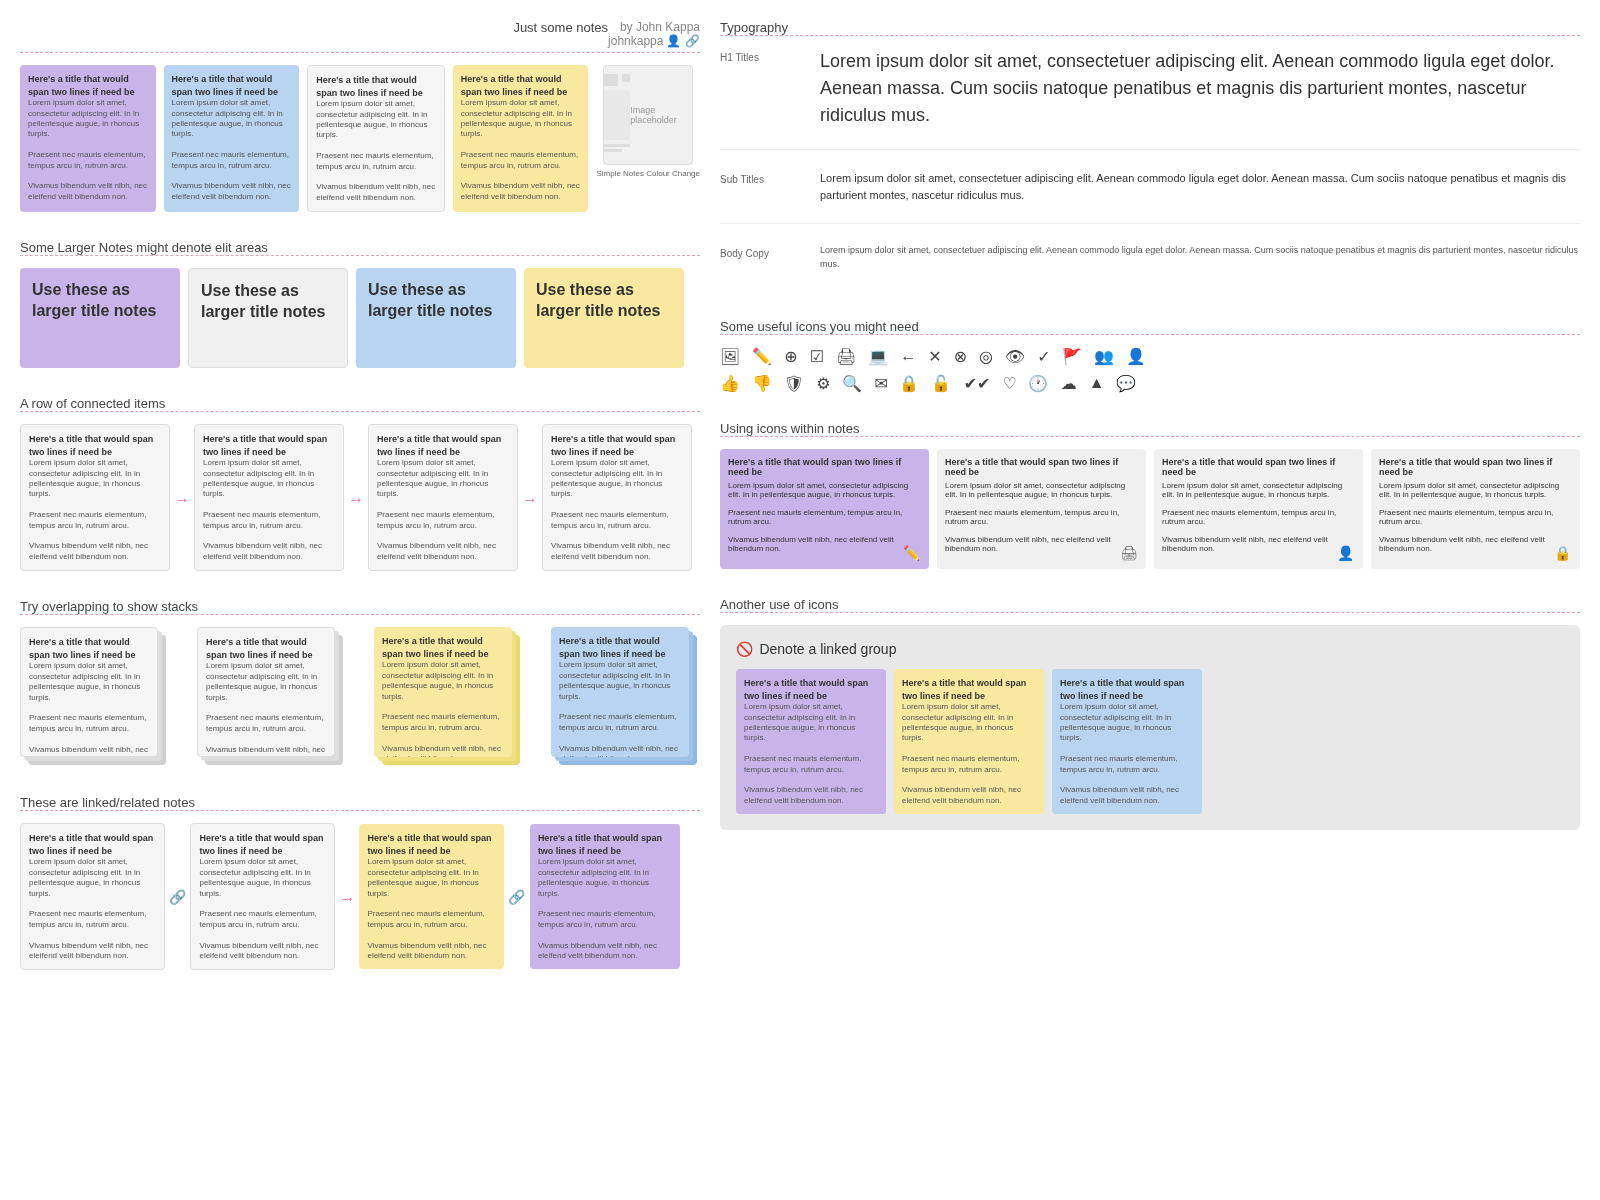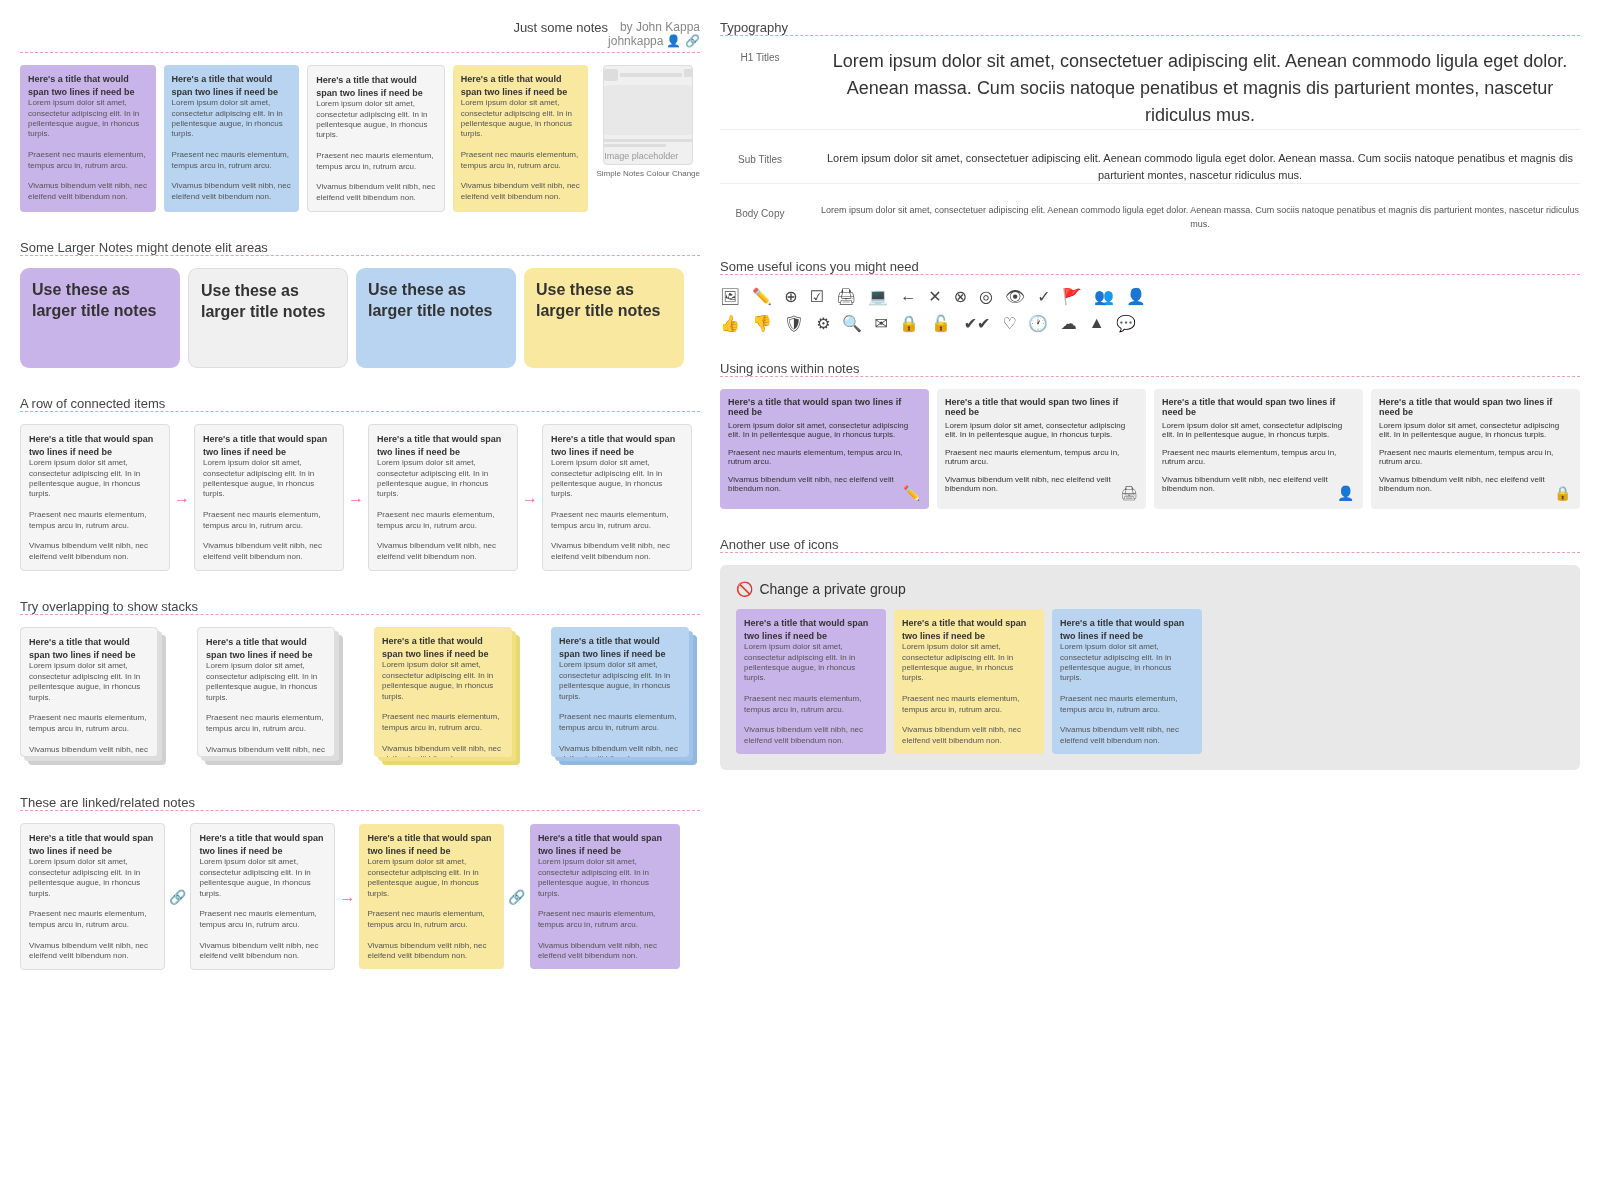--- a/index.html
+++ b/index.html
@@ -17,30 +17,30 @@
     .notes-row { display: flex; gap: 8px; flex-wrap: wrap; }
     .note-card { border-radius: 4px; padding: 8px; font-size: 9px; line-height: 1.4; flex: 1; min-width: 100px; max-width: 150px; }
     .note-card .note-body { font-size: 8px; color: #555; line-height: 1.3; }
 
     .note-purple { background: #c8b4e8; }
     .note-blue { background: #b8d4f0; }
     .note-yellow { background: #f8e8a0; }
     .note-white { background: #f5f5f5; border: 1px solid #ddd; }
 
     
-    .large-note { border-radius: 9px; padding: 12px; font-size: 16px; font-weight: bold; line-height: 1.3; flex: 1; min-width: 130px; max-width: 160px; min-height: 100px; display: flex; align-items: flex-start; }
+    .large-note { border-radius: 4px; padding: 12px; font-size: 16px; font-weight: bold; line-height: 1.3; flex: 1; min-width: 130px; max-width: 160px; min-height: 100px; display: flex; align-items: flex-start; }
     .large-note-purple { background: #c8b4e8; }
     .large-note-white { background: #f0f0f0; border: 1px solid #ddd; }
     .large-note-blue { background: #b8d4f0; }
     .large-note-yellow { background: #f8e8a0; }
 
     
     .connected-row { display: flex; align-items: center; gap: 4px; }
     .arrow { color: #e87090; font-size: 16px; flex-shrink: 0; }
-    .typo-row { display: flex; gap: 20px; margin-bottom: 20px; border-bottom: 1px solid #eee; text-align: center; }
+    .typo-row { display: flex; gap: 20px; margin-bottom: 20px; padding-bottom: 20px; border-bottom: 1px solid #eee; }
     .typo-label { width: 80px; font-size: 10px; color: #666; flex-shrink: 0; padding-top: 4px; }
     .typo-content { flex: 1; }
     .typo-h1 { font-size: 18px; line-height: 1.5; color: #333; font-weight: 400; }
     .typo-subtitle { font-size: 11px; line-height: 1.5; color: #333; font-weight: 400; }
     .typo-body { font-size: 9px; line-height: 1.5; color: #555; }
 
     
     .icons-grid { display: flex; flex-wrap: wrap; gap: 12px; margin-bottom: 8px; }
     .icon-item { font-size: 16px; color: #444; cursor: pointer; }
 
@@ -54,21 +54,21 @@
     .private-group-box { background: #e8e8e8; border-radius: 6px; padding: 16px; }
     .private-label { display: flex; align-items: center; gap: 6px; font-size: 14px; margin-bottom: 12px; color: #333; }
     .private-notes { display: flex; gap: 8px; }
 
     
     .linked-row { display: flex; align-items: center; gap: 4px; }
     .link-icon { color: #d060a0; font-size: 14px; }
 
     .by-author { font-size: 12px; color: #888; text-align: right; }
 
-    .image-placeholder { background: #f0f0f0; border: 1px solid #ddd; border-radius: 4px; display: flex; flex-direction: column; justify-content: center; flex: 1; min-height: 100px; font-size: 10px; color: #999; }
+    .image-placeholder { background: #f0f0f0; border: 1px solid #ddd; border-radius: 4px; display: flex; flex-direction: row; align-items: center; justify-content: center; flex: 1; min-height: 100px; font-size: 10px; color: #999; }
 
     .top-bar { display: flex; justify-content: flex-end; align-items: flex-start; margin-bottom: 4px; }
     .title-bold { font-weight: bold; font-size: 9px; }
   </style>
 </head>
 <body>
 
 <div class="main-layout">
 
   <div class="left-col">
@@ -327,21 +327,21 @@
         </div>
       </div>
     </div>
 
     <div class="section">
       <span class="section-title">Another use of icons</span>
       <hr class="section-divider">
       <div class="private-group-box">
         <div class="private-label">
           <span>🚫</span>
-          <span>Change a private group</span>
+          <span>Denote a linked group</span>
         </div>
         <div class="private-notes">
           <div class="note-card note-purple" style="flex:1;">
             <div class="title-bold">Here's a title that would span two lines if need be</div>
             <div class="note-body">Lorem ipsum dolor sit amet, consectetur adipiscing elit. In in pellentesque augue, in rhoncus turpis.<br><br>Praesent nec mauris elementum, tempus arcu in, rutrum arcu.<br><br>Vivamus bibendum velit nibh, nec eleifend velit bibendum non.</div>
           </div>
           <div class="note-card note-yellow" style="flex:1;">
             <div class="title-bold">Here's a title that would span two lines if need be</div>
             <div class="note-body">Lorem ipsum dolor sit amet, consectetur adipiscing elit. In in pellentesque augue, in rhoncus turpis.<br><br>Praesent nec mauris elementum, tempus arcu in, rutrum arcu.<br><br>Vivamus bibendum velit nibh, nec eleifend velit bibendum non.</div>
           </div>

